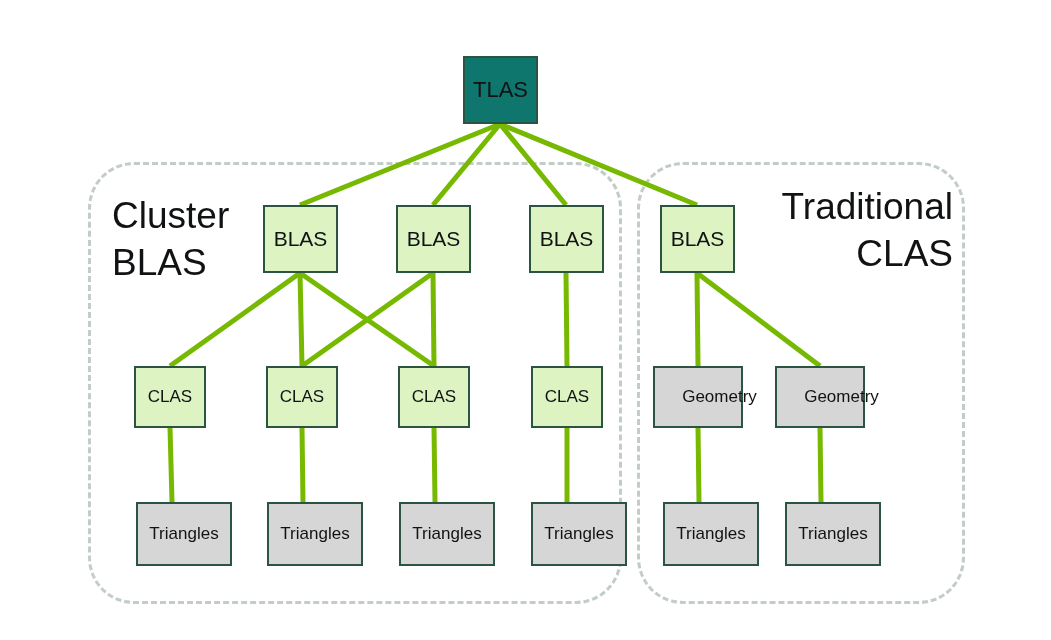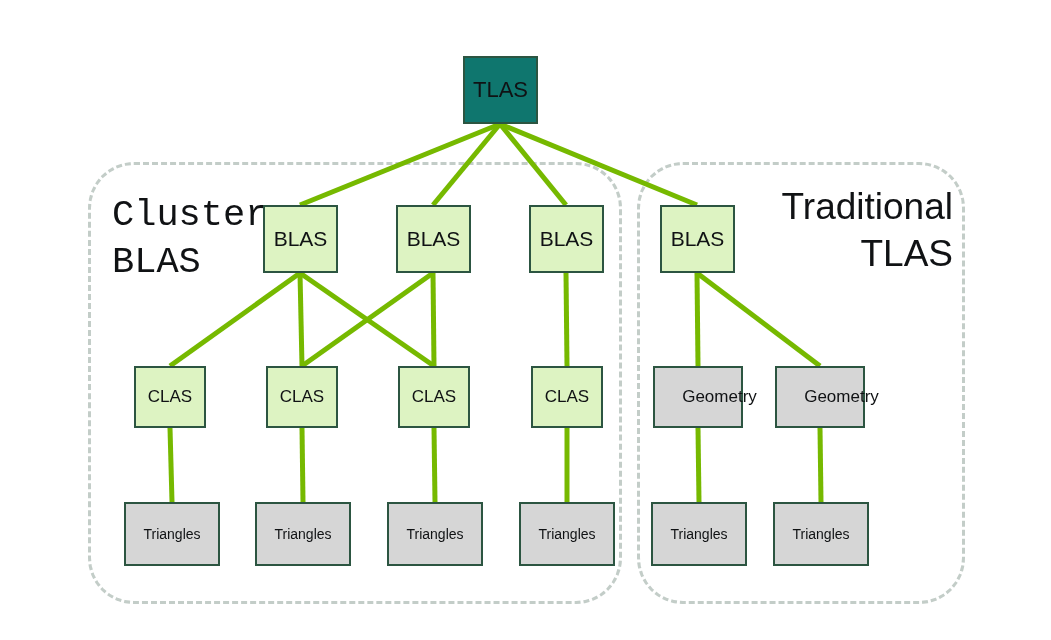--- a/index.html
+++ b/index.html
@@ -34,55 +34,55 @@
     background: transparent;
   }
   .group-label {
     position: absolute;
     color: #15191c;
     font-size: 37px;
     line-height: 47px;
     font-family: "Liberation Sans", sans-serif;
     white-space: pre-line;
   }
-  .group-label.left  { text-align: left; font-family: Liberation Mono, monospace; }
+  .group-label.left  { text-align: left; }
   .group-label.right { text-align: right; }
 
   .node {
     position: absolute;
     box-sizing: border-box;
     display: flex;
     align-items: center;
     justify-content: center;
     border: 2px solid #2c5541;
     color: #101214;
     font-family: "Liberation Sans", sans-serif;
     text-align: center;
   }
   .node.green { background: #ddf3c2; }
   .node.gray  { background: #d6d6d6; }
 
   .n-tlas  { font-size: 22px; }
   .n-blas  { font-size: 21px; }
   .n-clas  { font-size: 17px; }
   .n-geom  { font-size: 17px; padding-left: 43px; }
-  .n-tri   { font-size: 14px; }
+  .n-tri   { font-size: 17px; margin-left: 12px; }
 </style>
 </head>
 <body>
 
 <div id="stage">
 
   <div id="groups">
       <div class="group-box" style="left: 88px; top: 162px; width: 534px; height: 442px; border-color: rgb(195, 205, 200);"></div>
       <div class="group-label left" style="left: 112px; top: 192px; color: rgb(16, 18, 20);">Cluster
 BLAS</div>
       <div class="group-box" style="left: 637px; top: 162px; width: 328px; height: 442px; border-color: rgb(195, 205, 200);"></div>
       <div class="group-label right" style="left: auto; top: 183px; right: 98px; width: 210px; color: rgb(16, 18, 20);">Traditional
-TLAS</div>
+CLAS</div>
     </div>
 
   <svg id="edges" viewBox="0 0 1051 640" xmlns="http://www.w3.org/2000/svg">
       <line x1="500" y1="124" x2="300" y2="205" stroke="#76b900" stroke-width="5" stroke-linecap="butt"></line>
       <line x1="500" y1="124" x2="433" y2="205" stroke="#76b900" stroke-width="5" stroke-linecap="butt"></line>
       <line x1="500" y1="124" x2="566" y2="205" stroke="#76b900" stroke-width="5" stroke-linecap="butt"></line>
       <line x1="500" y1="124" x2="697" y2="205" stroke="#76b900" stroke-width="5" stroke-linecap="butt"></line>
       <line x1="300" y1="273" x2="170" y2="366" stroke="#76b900" stroke-width="5" stroke-linecap="butt"></line>
       <line x1="300" y1="273" x2="302" y2="366" stroke="#76b900" stroke-width="5" stroke-linecap="butt"></line>
       <line x1="300" y1="273" x2="434" y2="366" stroke="#76b900" stroke-width="5" stroke-linecap="butt"></line>

